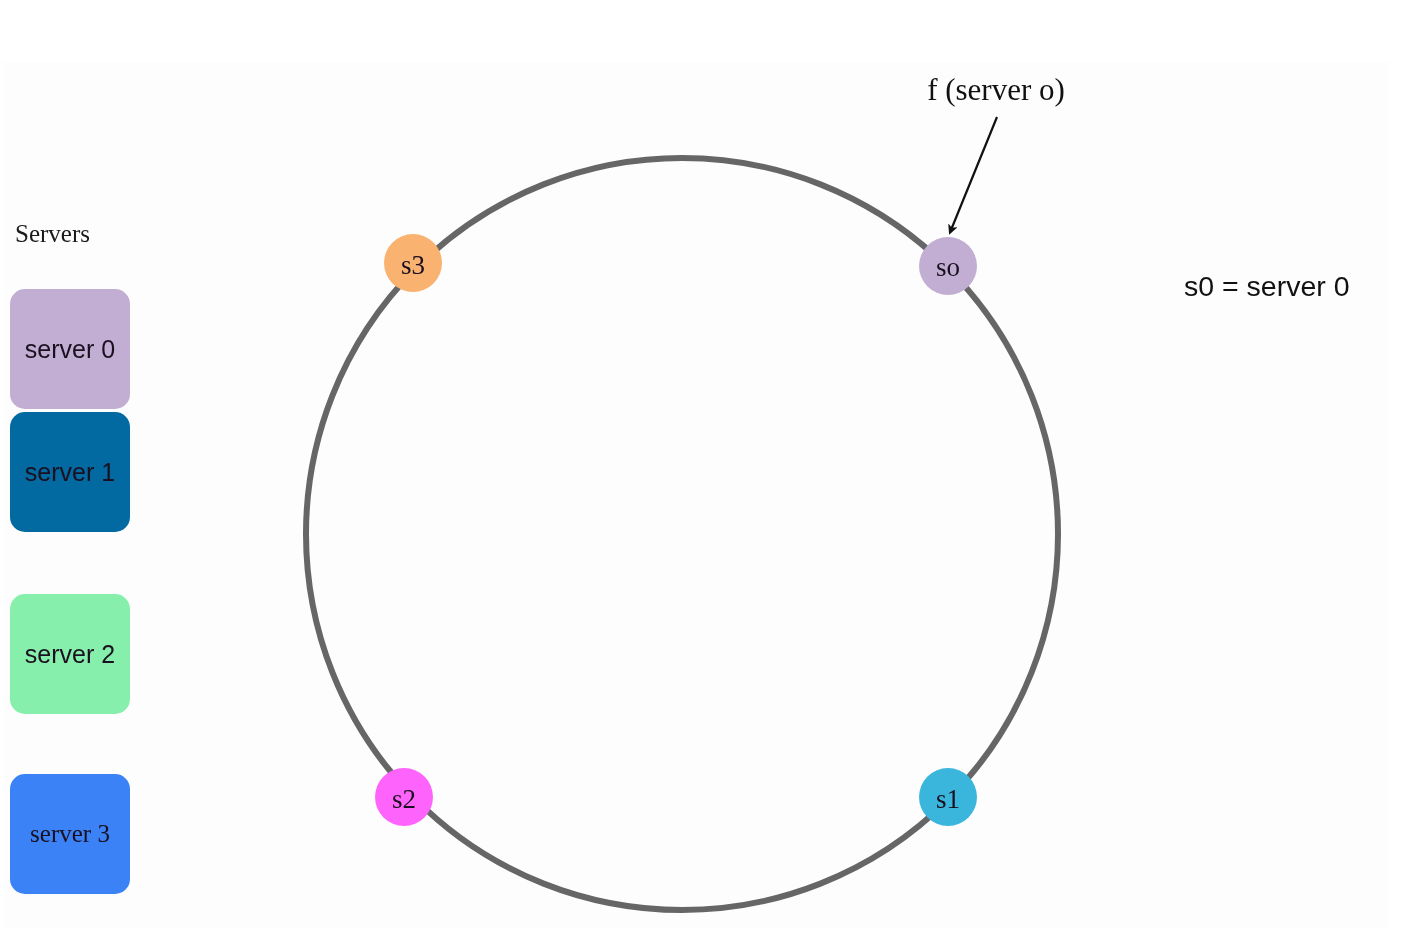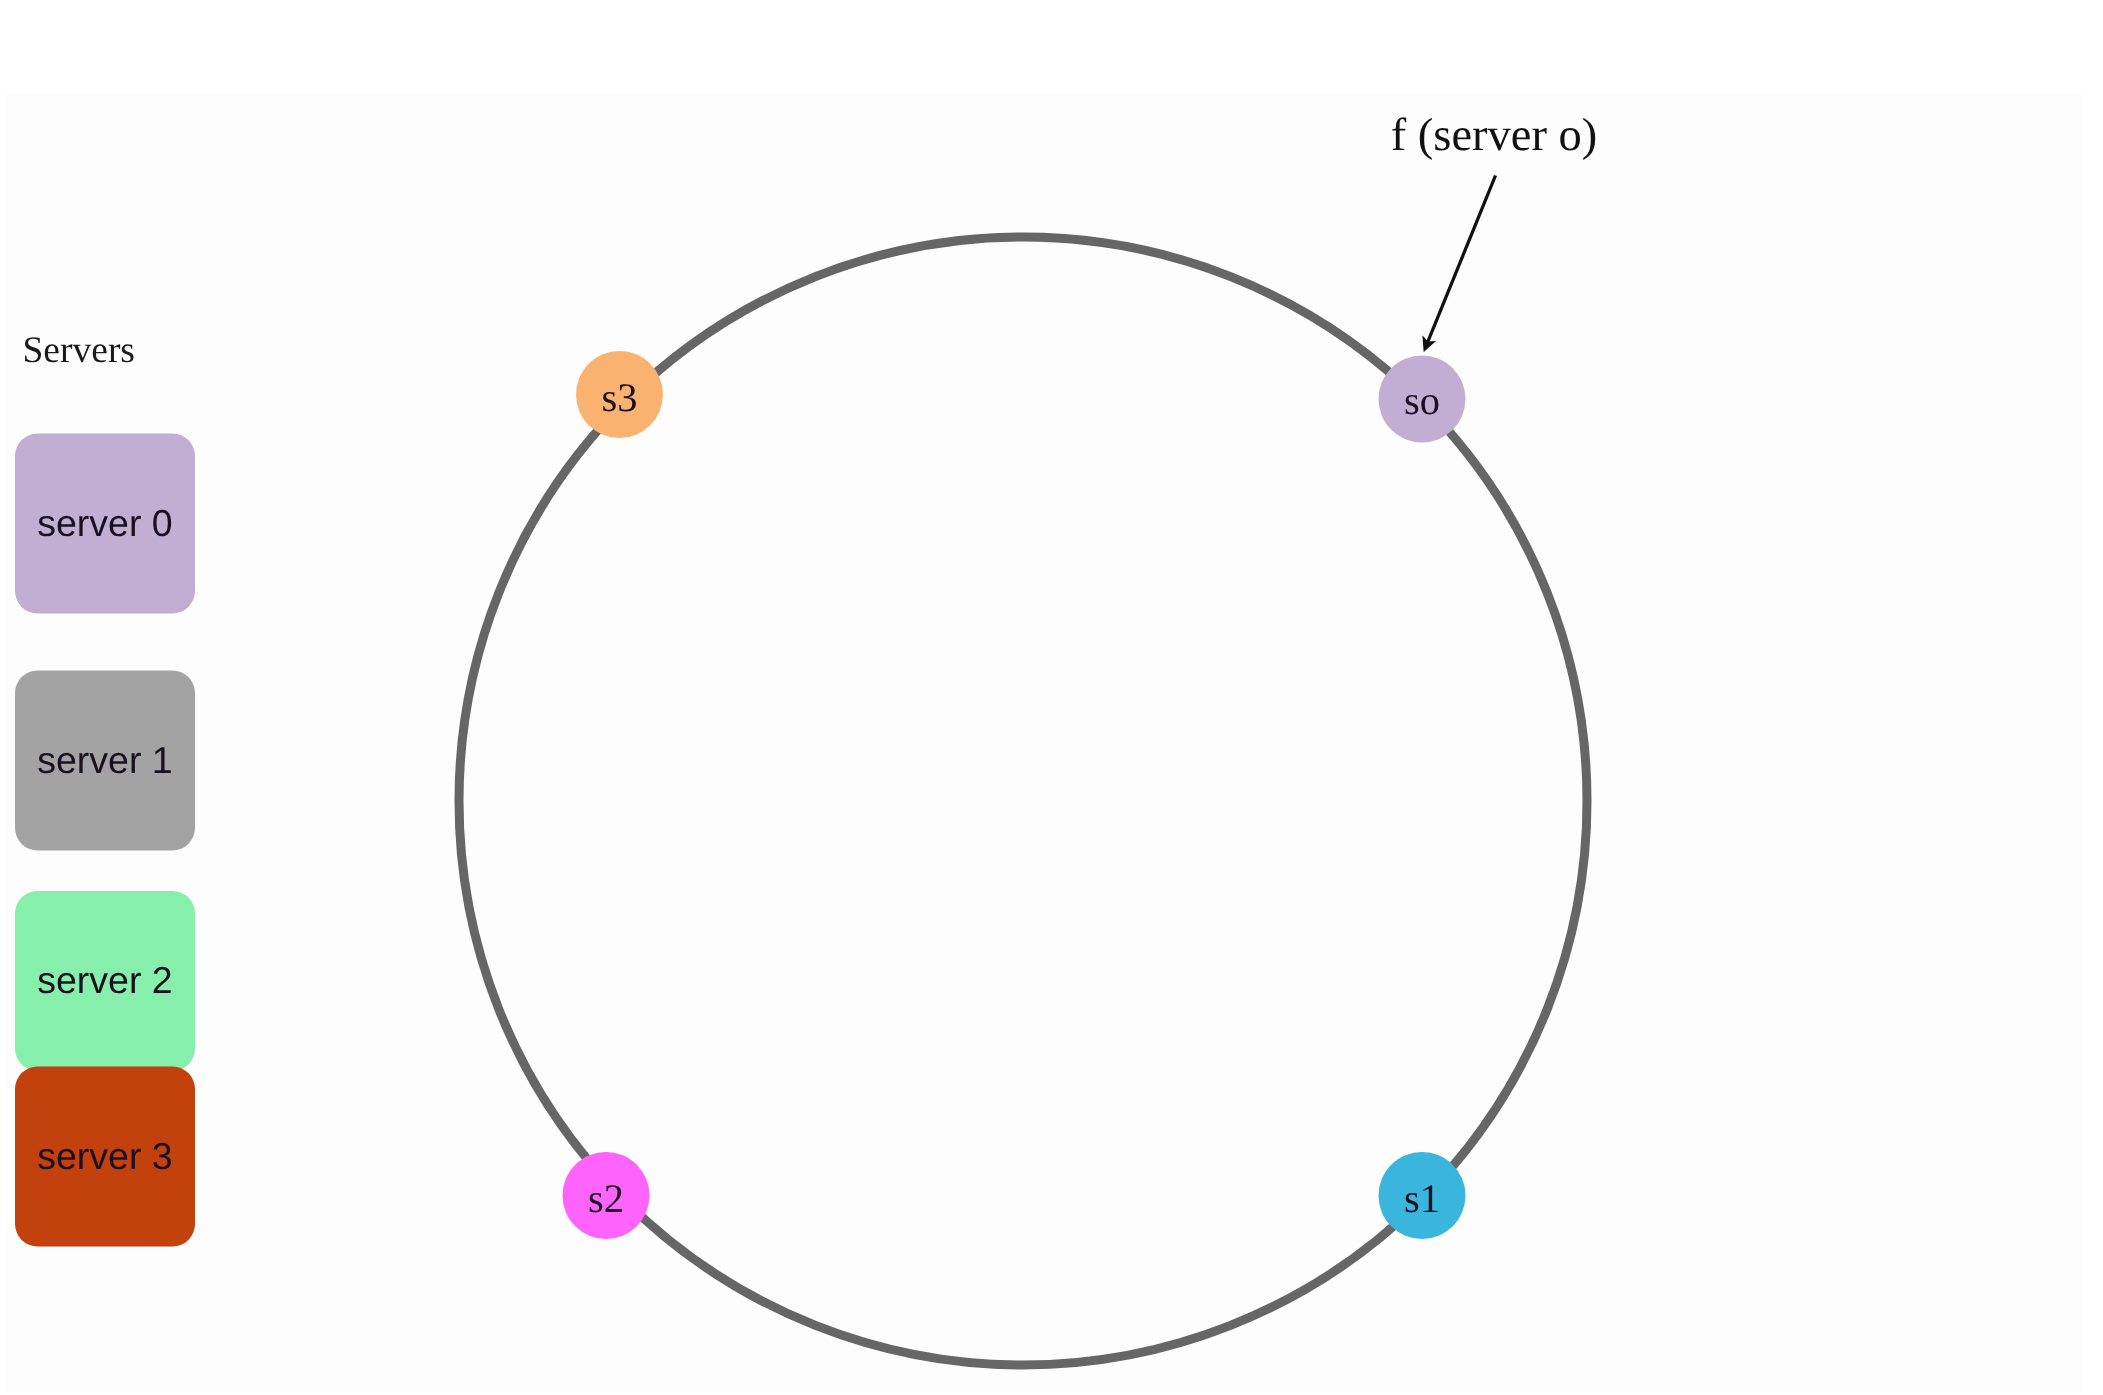--- a/index.html
+++ b/index.html
@@ -38,27 +38,27 @@
 </head>
 <body>
 
 <div class="panel"></div>
 
 <div class="heading">Servers</div>
 
 <div class="server-box" style="top:289px;background:#c2aed2;">
   <span>server 0</span>
 </div>
-<div class="server-box" style="top:447px;background:#a3a3a3;">
+<div class="server-box" style="top:412px;background:#0369a1;">
   <span>server 1</span>
 </div>
 <div class="server-box" style="top:594px;background:#86efac;">
   <span>server 2</span>
 </div>
-<div class="server-box" style="top:711px;background:#c2410c;">
+<div class="server-box" style="top:774px;background:#3b82f6;font-family:Liberation Serif, serif;">
   <span>server 3</span>
 </div>
 
 <svg class="ring" width="1402" height="930" viewBox="0 0 1402 930">
   <defs>
     <marker id="arrowhead" markerWidth="10" markerHeight="10" refX="5" refY="5" orient="auto" markerUnits="userSpaceOnUse">
       <path d="M0,0 L10,5 L0,10 L2.5,5 Z" fill="#111"></path>
     </marker>
   </defs>
 
@@ -79,13 +79,14 @@
   <g>
     <circle cx="413" cy="263" r="29" fill="#fab271"></circle>
     <text class="node-label" x="413" y="274" text-anchor="middle">s3</text>
   </g>
 
   <text class="annot" x="996" y="100" text-anchor="middle">f (server o)</text>
   <line x1="997" y1="117" x2="951" y2="230" stroke="#111" stroke-width="2.2" marker-end="url(#arrowhead)"></line>
 </svg>
 
 <div class="legend">
+  <div>s0 = server 0</div>
 </div>
 
 </body></html>

